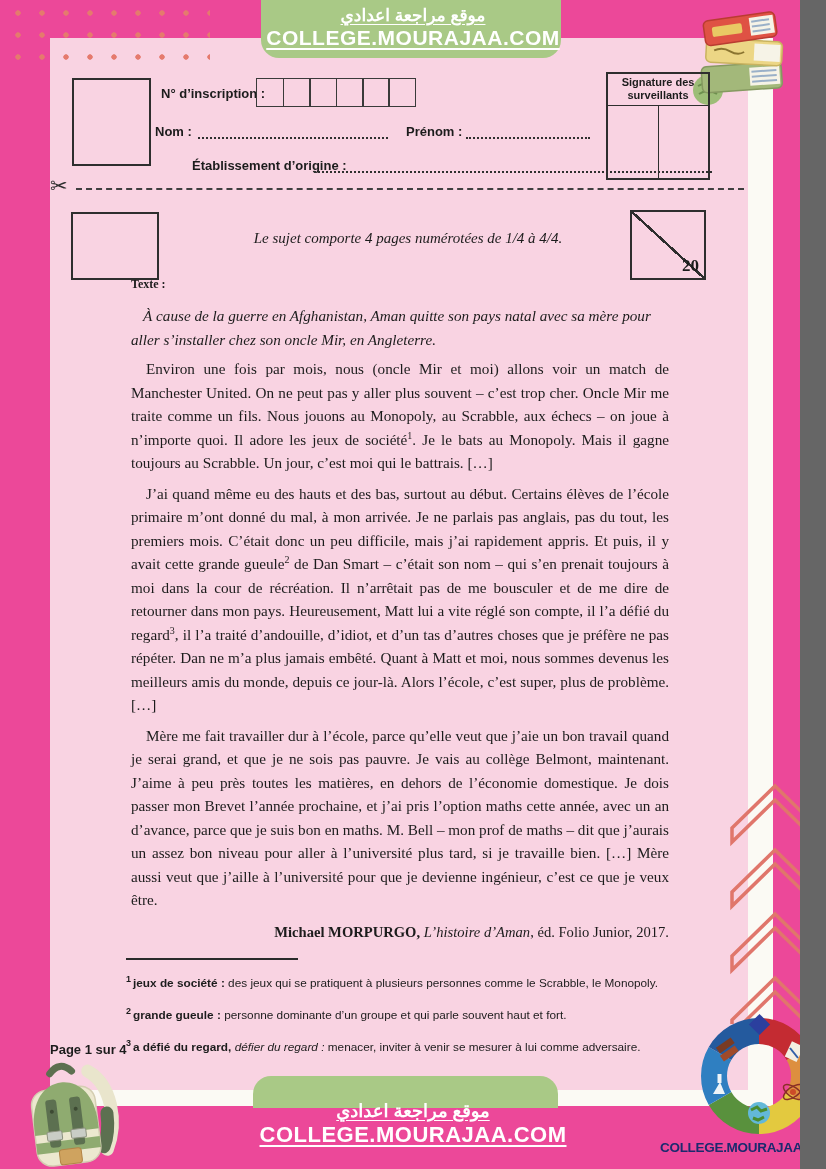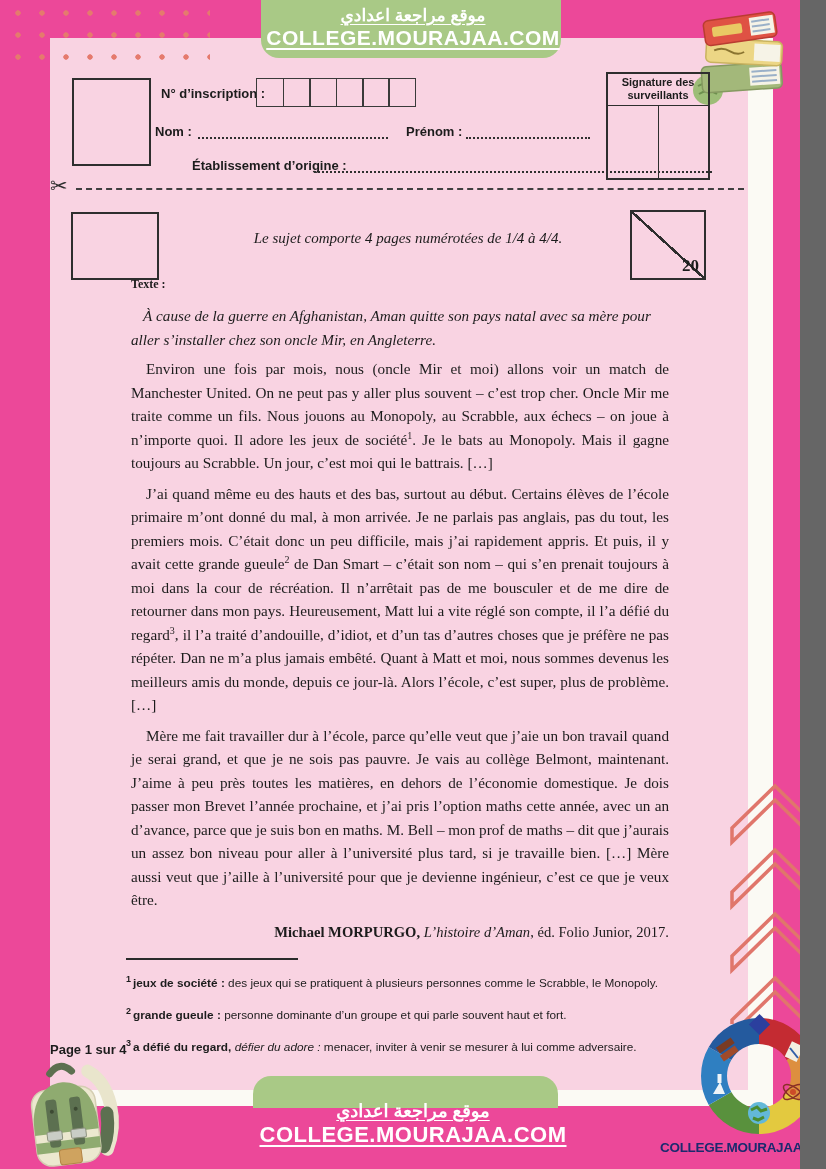--- a/index.html
+++ b/index.html
@@ -152,21 +152,21 @@
     <p class="body-p">Mère me fait travailler dur à l’école, parce qu’elle veut que j’aie un bon travail quand je serai grand, et que je ne sois pas pauvre. Je vais au collège Belmont, maintenant. J’aime à peu près toutes les matières, en dehors de l’économie domestique. Je dois passer mon Brevet l’année prochaine, et j’ai pris l’option maths cette année, avec un an d’avance, parce que je suis bon en maths. M. Bell – mon prof de maths – dit que j’aurais un assez bon niveau pour aller à l’université plus tard, si je travaille bien. […] Mère aussi veut que j’aille à l’université pour que je devienne ingénieur, c’est ce que je veux être.</p>
     <div class="attribution">
       <span class="author">Michael MORPURGO,</span><span class="title"> L’histoire d’Aman</span><span>, éd. Folio Junior, 2017.</span>
     </div>
   </div>
 
   <div class="abs footnotes">
     <div class="fn-rule"></div>
     <div class="fn"><sup>1</sup><b>jeux de société :</b><span> des jeux qui se pratiquent à plusieurs personnes comme le Scrabble, le Monopoly.</span></div>
     <div class="fn"><sup>2</sup><b>grande gueule :</b><span> personne dominante d’un groupe et qui parle souvent haut et fort.</span></div>
-    <div class="fn"><sup>3</sup><b>a défié du regard,</b><i> défier du adore :</i><span> menacer, inviter à venir se mesurer à lui comme adversaire.</span></div>
+    <div class="fn"><sup>3</sup><b>a défié du regard,</b><i> défier du regard :</i><span> menacer, inviter à venir se mesurer à lui comme adversaire.</span></div>
   </div>
 
   <div class="abs page-label">Page 1 sur 4</div>
 
   <svg class="abs chevrons" width="96" height="248" viewBox="0 0 96 248">
     <g fill="none" stroke="#e0766b" stroke-width="3.5" stroke-linejoin="miter">
       <path d="M5,52 L48,10 L91,52 L91,66 L48,24 L5,66 Z"></path>
       <path d="M5,116 L48,74 L91,116 L91,130 L48,88 L5,130 Z"></path>
       <path d="M5,180 L48,138 L91,180 L91,194 L48,152 L5,194 Z"></path>
       <path d="M5,244 L48,202 L91,244 L91,258 L48,216 L5,258 Z"></path>

